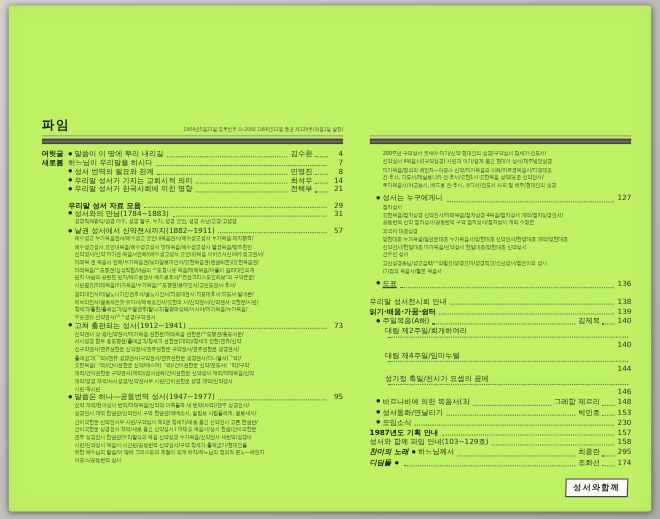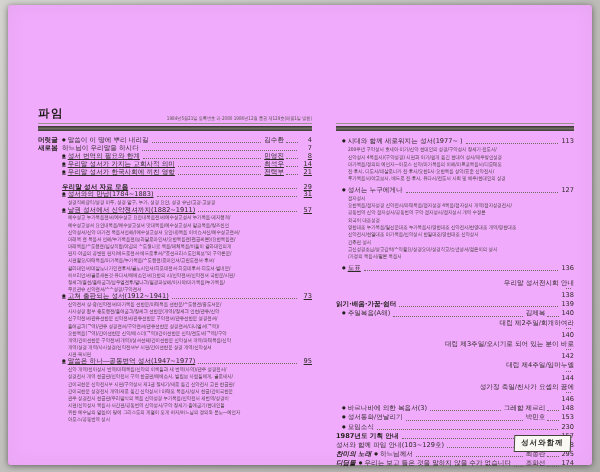--- a/index.html
+++ b/index.html
@@ -3,42 +3,42 @@
 <meta charset="utf-8">
 <style>
   html,body{margin:0;padding:0;}
   body{
     width:600px;height:472px;position:relative;overflow:hidden;
     font-family:"DejaVu Sans",sans-serif;
     background:linear-gradient(135deg,#d6d4d0 0%,#c2c0bc 45%,#aeaca8 100%);
   }
   .page{
     position:absolute;left:8px;top:5px;right:8px;bottom:7px;
-    background:#f0abfc;border-radius:3px;
+    background:#bef264;border-radius:3px;
     box-shadow:0 1px 6px rgba(0,0,0,.5), inset 0 0 18px rgba(120,110,90,.08);
     color:#33302b;
   }
   .content{padding:100px 16px 0 30px;display:flex;gap:24px;}
   .col{overflow:hidden;}
   .col-left{width:274px;flex:none;}
   .col-right{width:238px;flex:none;}
   .colhead{height:16px;display:flex;justify-content:space-between;align-items:flex-end;padding-bottom:2px;}
   .mag-title{font-size:11.5px;font-weight:bold;letter-spacing:1.5px;color:#1d1b18;}
   .reg{font-size:5px;color:#5c574f;white-space:nowrap;transform:scaleX(.82);transform-origin:100% 100%;}
   .rule1{height:1px;background:#98948c;}
   .rule2{height:5px;margin-top:2px;margin-bottom:6px;
     background:linear-gradient(#34312d,#6f6b63 50%,#3d3a35);}
-  .row{display:flex;align-items:flex-end;font-size:6.6px;white-space:nowrap;color:#2f2c27;}
+  .row{display:flex;font-size:6.6px;white-space:nowrap;color:#2f2c27;}
   .col-left .row{line-height:7.9px;}
   .col-right .row{line-height:9.2px;}
   .hd .ti{font-weight:bold;color:#211e1a;}
   .lbl{font-weight:bold;color:#1f1c18;flex:none;}
   .col-left .lbl{width:24px;}
   .col-right .lbl{margin-right:3px;font-style:italic;}
-  .col-left .in1{margin-left:24px;text-decoration:underline;}
+  .col-left .in1{margin-left:24px;}
   .col-right .in1{margin-left:6px;}
   .col-right .in2{margin-left:14px;flex-direction:column;}
   .bu{font-size:4.2px;flex:none;margin-right:2px;transform:translateY(-1.4px);color:#221f1b;}
   .ti{flex:none;}
   .ti.ul{text-decoration:underline;text-underline-offset:1px;}
   .ld{flex:1 1 auto;min-width:5px;border-bottom:1px dotted #6f6b63;margin:0 3px 2px 3px;}
   .ad{flex:none;width:12px;border-bottom:1px dotted #6f6b63;margin:0 2px 2px 2px;}
   .au{flex:none;}
   .pg{flex:none;min-width:12px;text-align:right;}
   .subs{overflow:hidden;}
@@ -174,26 +174,20 @@
             <div class="sub">아모스/공동번역 성서</div>
           </div>
         </div>
     </div>
 
     <div class="col col-right">
       <div class="colhead"></div>
       <div class="rule1"></div>
       <div class="rule2"></div>
       <div class="rows" id="rows-right">
-          <div class="row in1">
-            <span class="bu">●</span>
-            <span class="ti">시대와 함께 새로워지는 성서(1977~      )</span>
-            <div class="ld"></div>
-            <span class="pg">113</span>
-          </div>
           <div class="subs">
             <div class="sub">200주년 구약성서 호세아·미가/신약 현대인의 성경/구약성서 창세기·전도서/</div>
             <div class="sub">신약성서 4복음서/(구약성경) 시편과 아가/쉽게 옮긴 현대어 성서/제주방언성경</div>
             <div class="sub">마가복음/정의의 예언자—아모스 신약/마가복음의 이해/마르코복음서/디모테오</div>
             <div class="sub">전·후서, 디도서/데살로니카 전·후서/요한1서·요한복음 성약/표준 신약전서/</div>
             <div class="sub">루가복음서/야고보서, 베드로 전·후서, 유다서/전도서 사회 및 베주/현대인의 성경</div>
           </div>
           <div class="row in1" style="margin-top: 3px;">
             <span class="bu">●</span>
             <span class="ti">성서는 누구에게나</span>
@@ -210,21 +204,21 @@
             <div class="sub">간추린 성서</div>
             <div class="sub">고신성경초닙/셩교감략/ᄉ약촬요/셩경요마/셩경직교/쇼년셩셔/젊은이의 셩서</div>
             <div class="sub">/가정의 복음서/활본 복음서</div>
           </div>
           <div class="row in1" style="margin-top: 3px;">
             <span class="bu">●</span>
             <span class="ti ul">도표</span>
             <div class="ld"></div>
             <span class="pg">136</span>
           </div>
-          <div class="row" style="margin-top: 6px; flex-direction: column;">
+          <div class="row" style="margin-top: 6px;">
             <span class="ti">우리말 성서전시회 안내</span>
             <div class="ld"></div>
             <span class="pg">138</span>
           </div>
           <div class="row hd">
             <span class="ti">읽기·배움·가꿈·쉼터</span>
             <div class="ld"></div>
             <span class="pg">139</span>
           </div>
           <div class="row in1">
@@ -234,25 +228,20 @@
             <span class="au">김제복</span>
             <div class="ad"></div>
             <span class="pg">140</span>
           </div>
           <div class="row in2">
             <span class="ti">대림 제2주일/회개하여라</span>
             <div class="ld"></div>
             <span class="pg">140</span>
           </div>
           <div class="row in2">
-            <span class="ti">대림 제3주일/오시기로 되어 있는 분이 바로</span>
-            <div class="ld"></div>
-            <span class="pg">142</span>
-          </div>
-          <div class="row in2">
             <span class="ti">대림 제4주일/임마누엘</span>
             <div class="ld"></div>
             <span class="pg">144</span>
           </div>
           <div class="row in2">
             <span class="ti">성가정 축일/천사가 요셉의 꿈에</span>
             <div class="ld"></div>
             <span class="pg">146</span>
           </div>
           <div class="row in1">
@@ -292,21 +281,20 @@
             <span class="bu">●</span>
             <span class="ti">하느님께서</span>
             <div class="ld"></div>
             <span class="au">최종란</span>
             <div class="ad"></div>
             <span class="pg">295</span>
           </div>
           <div class="row">
             <span class="lbl">디딤돌</span>
             <span class="bu">●</span>
-            <span class="ti">우리는 보고 들은 것을 말하지 않을 수가 없습니다</span>
             <div class="ld"></div>
             <span class="au">조화선</span>
             <div class="ad"></div>
             <span class="pg">174</span>
           </div>
         </div>
     </div>
 
   </div>
   <div class="logo">성서와함께</div>

